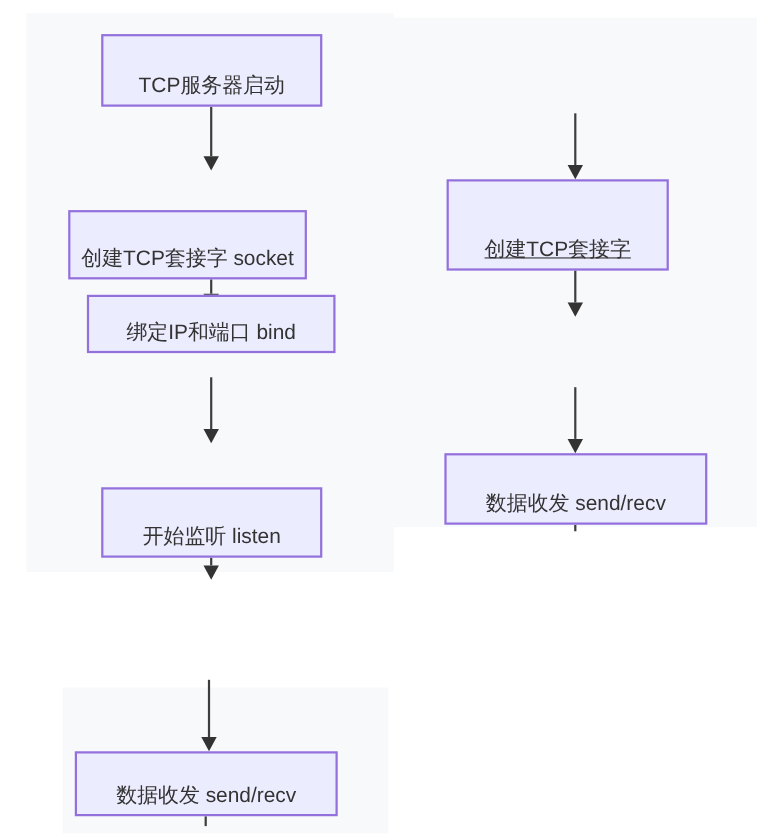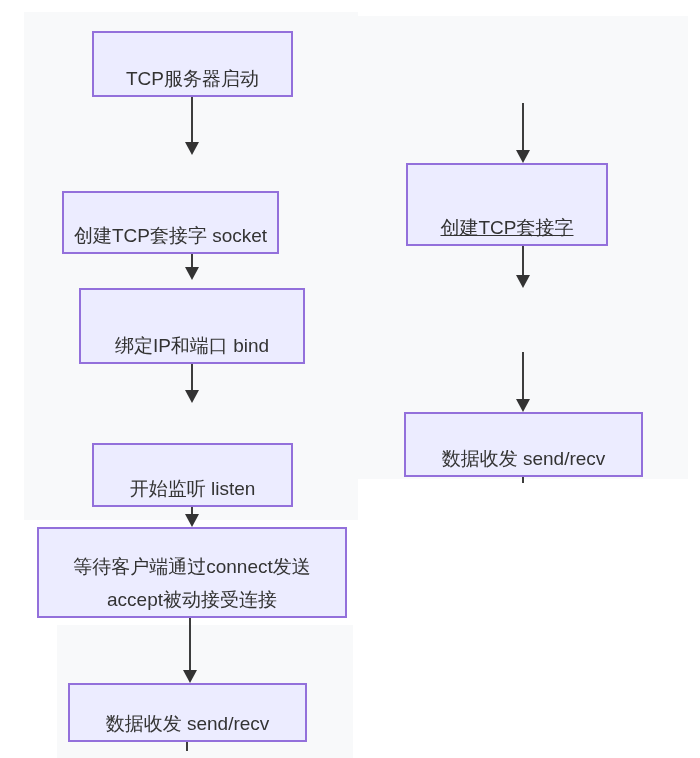--- a/index.html
+++ b/index.html
@@ -113,29 +113,25 @@
     <div class="head"></div>
   </div>
   <div class="arrow-stub" style="left:522px; top:477px; height:6px;"></div>
 
   <div class="node" style="left:92px; top:31px; width:201px; height:66px;">
     <span>TCP服务器启动</span>
   </div>
   <div class="node" style="left:62px; top:155px; width:217px; height:63px;margin-top:36px;">
     <span>创建TCP套接字 socket</span>
   </div>
-  <div class="node" style="left:79px; top:288px; width:226px; height:76px;">
+  <div class="node" style="left:79px; top:268px; width:226px; height:53px;">
     <span>绑定IP和端口 bind</span>
   </div>
   <div class="node" style="left:92px; top:403px; width:201px; height:64px;margin-top:40px;">
     <span>开始监听 listen</span>
-  </div>
-  <div class="node" style="left:37px; top:527px; width:310px; height:91px;">
-    <span>等待客户端通过connect发送</span>
-    <span>accept被动接受连接</span>
   </div>
   <div class="node" style="left:68px; top:683px; width:239px; height:59px;">
     <span>数据收发 send/recv</span>
   </div>
 
   <div class="node" style="left:406px; top:163px; width:202px; height:83px;text-decoration:underline;">
     <span>创建TCP套接字</span>
   </div>
   <div class="node" style="left:404px; top:412px; width:239px; height:65px;">
     <span>数据收发 send/recv</span>

